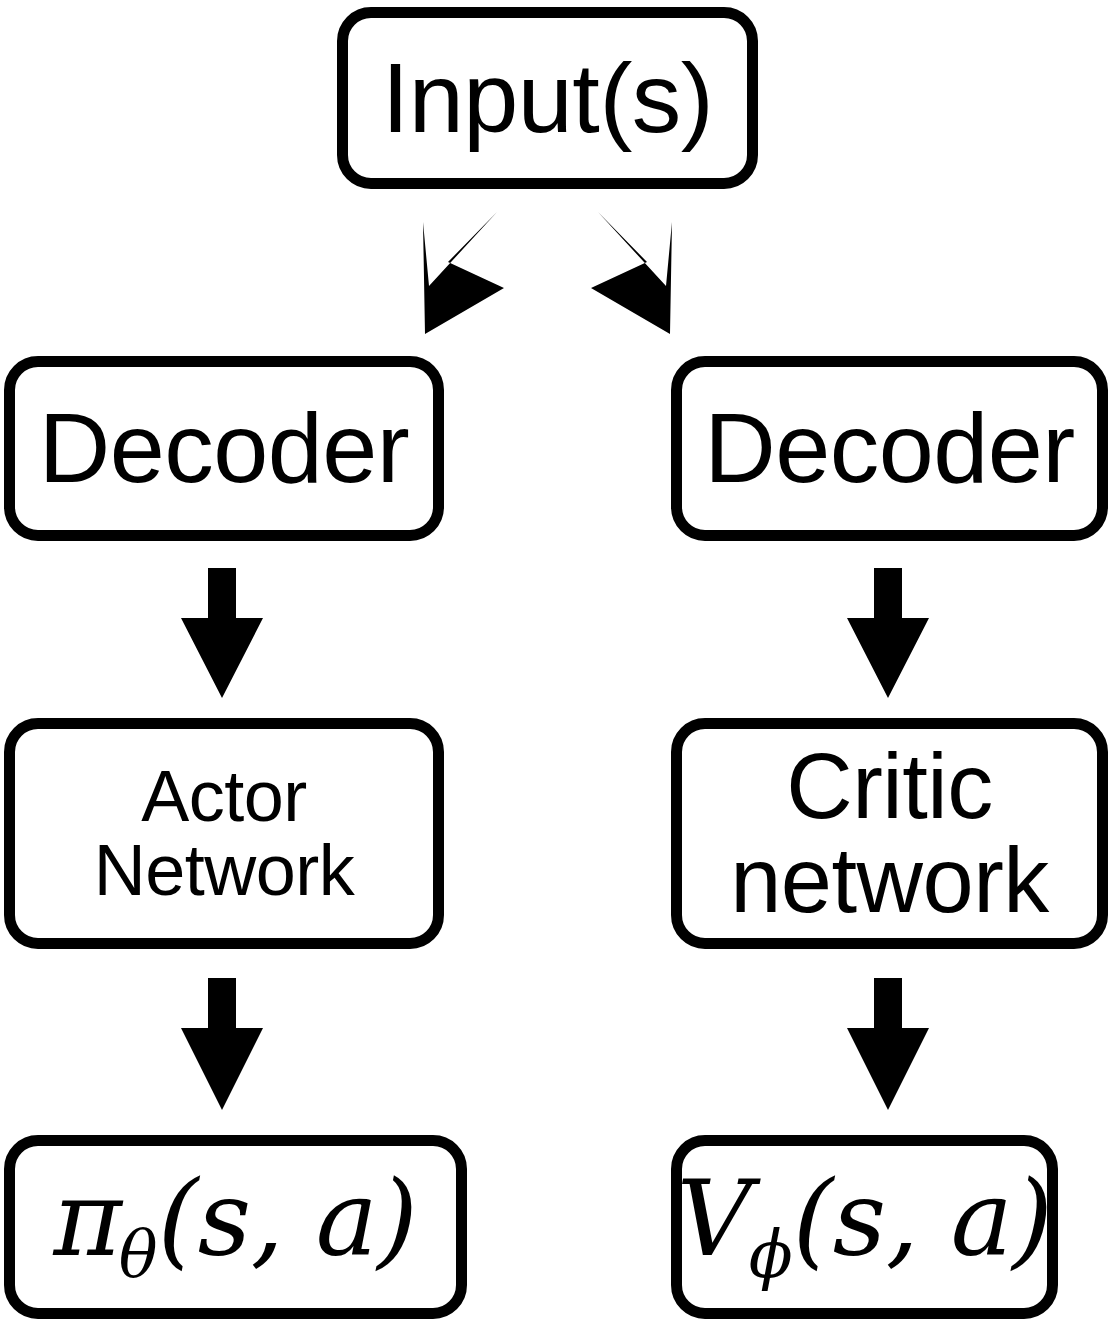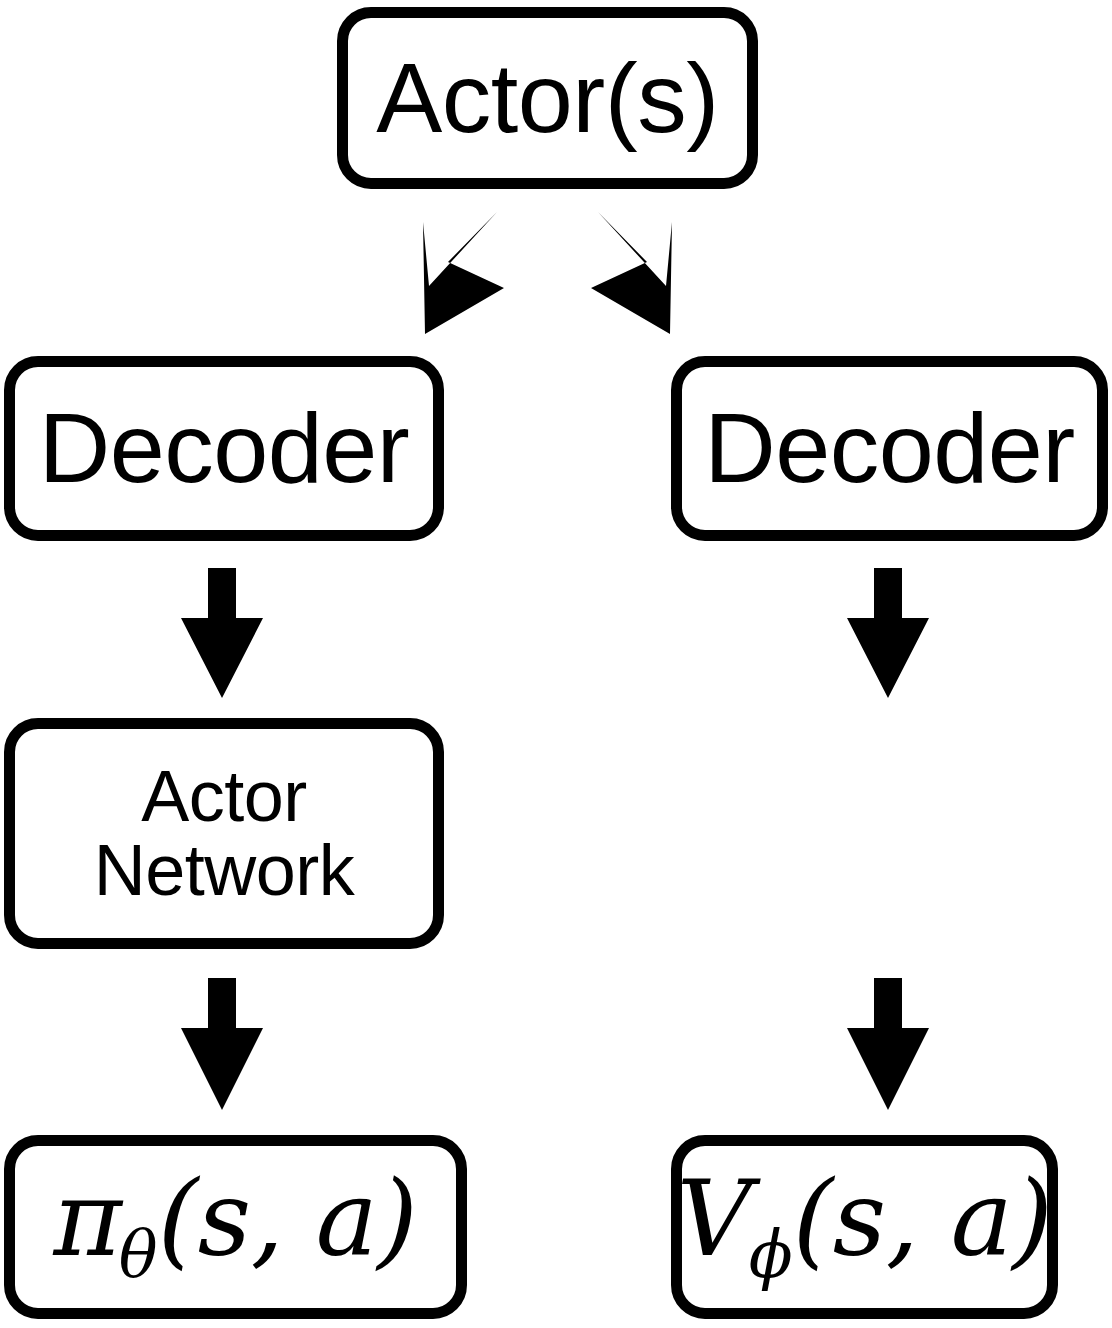--- a/index.html
+++ b/index.html
@@ -91,36 +91,40 @@
     <polygon fill="#000000" points="208,568 236,568 236,618 263,618 222,698 181,618 208,618"></polygon>
 
     <polygon fill="#000000" points="874,568 902,568 902,618 929,618 888,698 847,618 874,618"></polygon>
 
     <polygon fill="#000000" points="208,978 236,978 236,1028 263,1028 222,1110 181,1028 208,1028"></polygon>
 
     <polygon fill="#000000" points="874,978 902,978 902,1028 929,1028 888,1110 847,1028 874,1028"></polygon>
   </svg>
 
   <div class="node" id="node-input">
-    <span class="node-label">Actor(s)</span>
+    <span class="node-label">Input(s)</span>
   </div>
 
   <div class="node" id="node-dec-left">
     <span class="node-label">Decoder</span>
   </div>
 
   <div class="node" id="node-dec-right">
     <span class="node-label">Decoder</span>
   </div>
 
   <div class="node" id="node-actor">
     <span class="node-label">Actor
 Network</span>
   </div>
 
+  <div class="node" id="node-critic">
+    <span class="node-label">Critic
+network</span>
+  </div>
 
   <div class="node" id="node-policy">
     <span class="math"><span>π</span><span class="sub">θ</span><span class="paren">(s, a)</span></span>
   </div>
 
   <div class="node" id="node-value">
     <span class="math"><span>V</span><span class="sub">ϕ</span><span class="paren">(s, a)</span></span>
   </div>
 
 </div>

